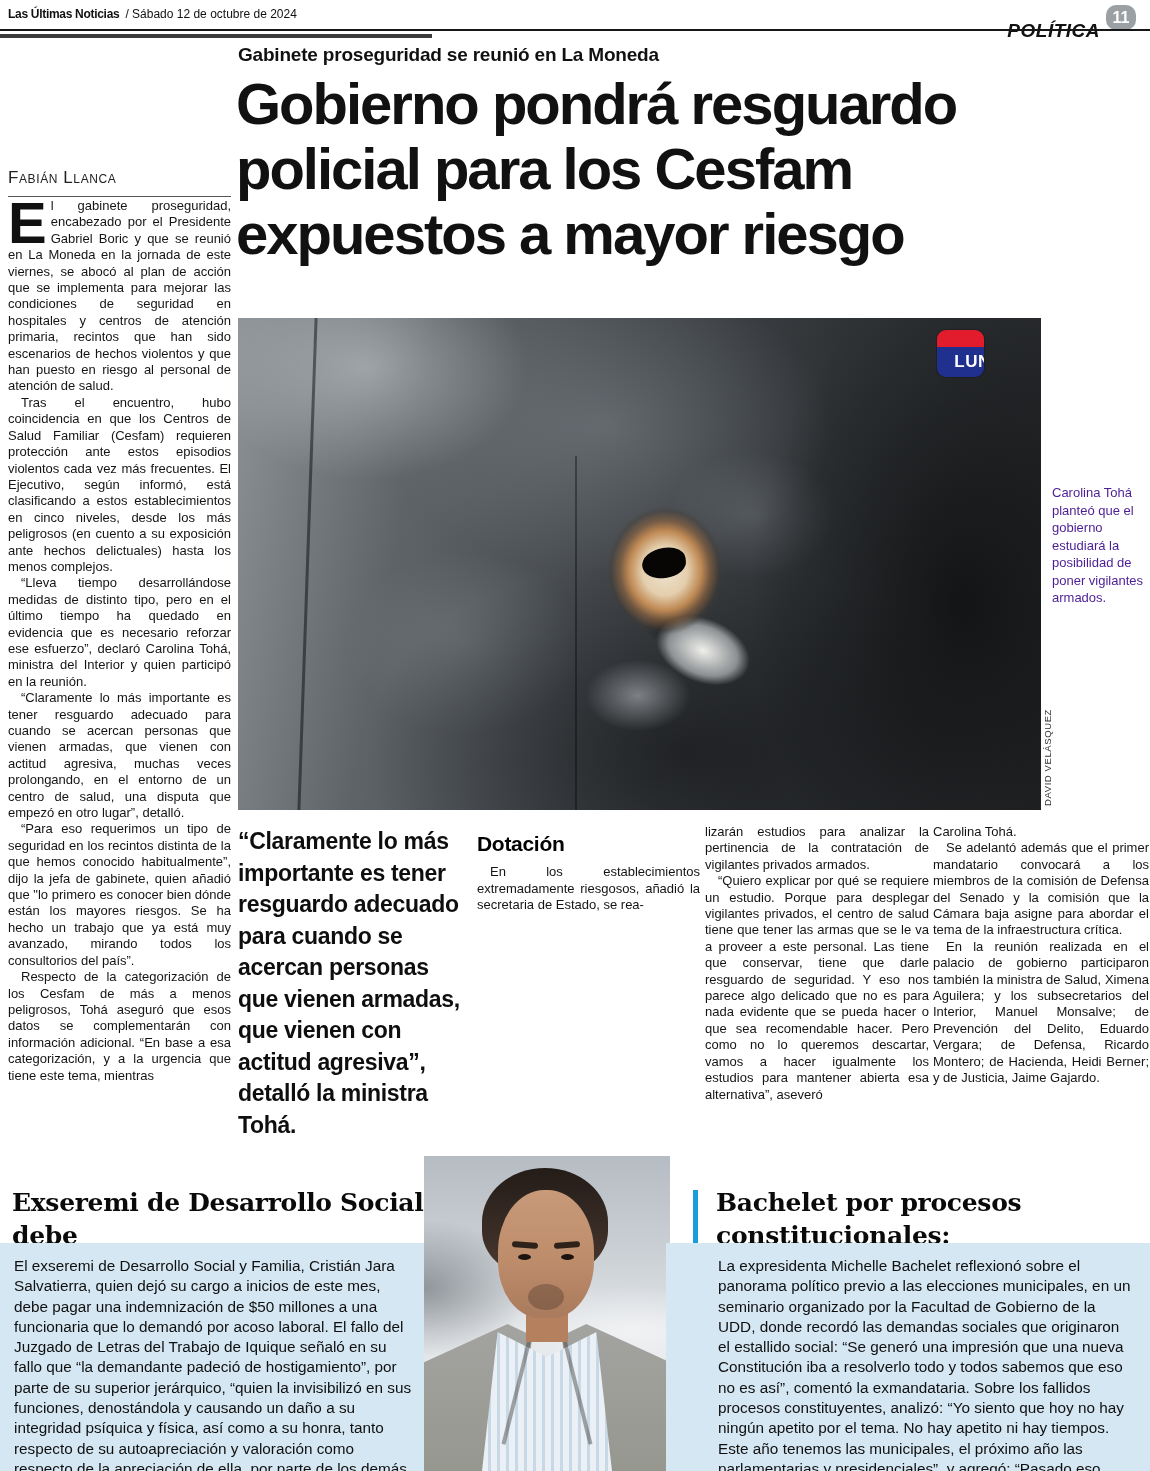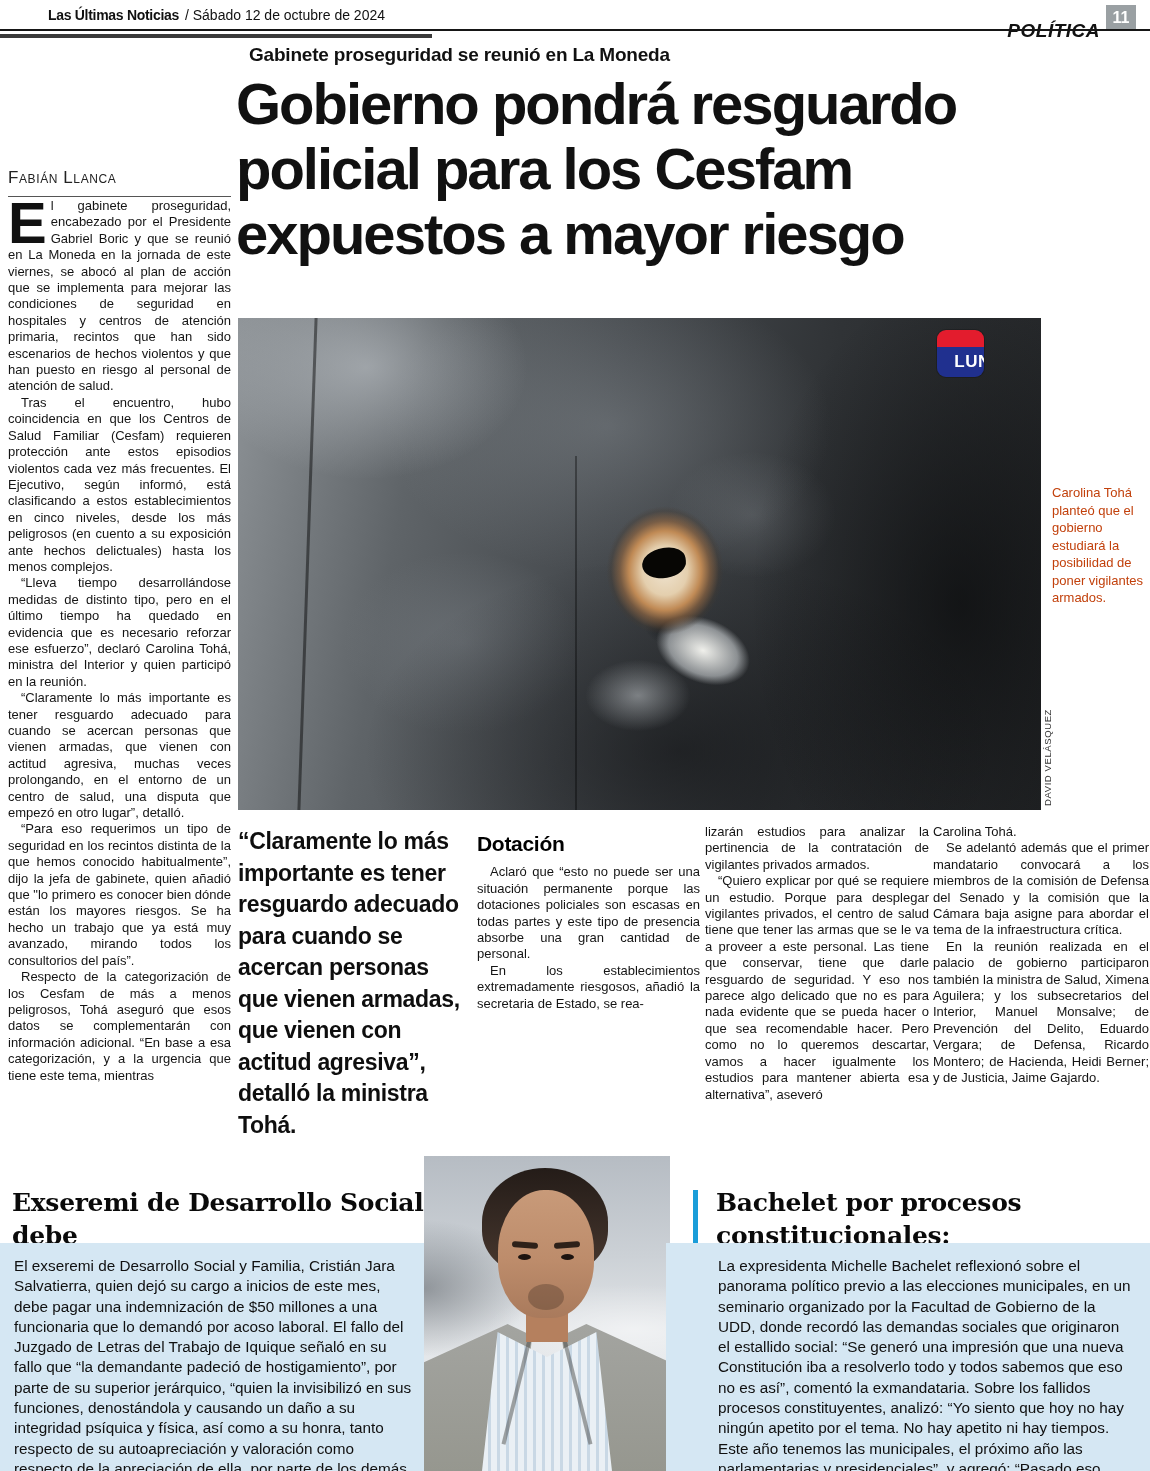--- a/index.html
+++ b/index.html
@@ -2,33 +2,33 @@
 <html lang="es"><head>
 <meta charset="utf-8">
 <style>
   html,body{margin:0;padding:0;background:#e9e9e9;}
   #page{
     position:relative;width:1150px;height:1471px;background:#ffffff;
     margin:0 auto;overflow:hidden;
     font-family:"Liberation Sans",sans-serif;color:#111;
   }
   
-  .hdr-left{position:absolute;left:8px;top:7px;font-size:14px;white-space:nowrap;margin-left:40px;}
+  .hdr-left{position:absolute;left:8px;top:7px;font-size:12px;white-space:nowrap;}
   .hdr-left .masthead{font-weight:700;letter-spacing:-0.3px;}
   .hdr-left .dateline{font-weight:400;margin-left:6px;}
   .hdr-section{position:absolute;right:50px;top:20px;font-size:19px;font-weight:700;letter-spacing:0.5px;font-style:italic;}
   .page-badge{
     position:absolute;right:14px;top:5px;width:30px;height:25px;background:#9aa0a3;
-    color:#fff;font-weight:700;font-size:16px;display:flex;align-items:center;justify-content:center;
+    color:#fff;font-weight:700;font-size:16px;display:flex;align-items:center;justify-content:center;border-radius:10px;
   }
   .hdr-rule1{position:absolute;left:0;top:29px;width:1150px;height:2px;background:#161616;}
   .hdr-rule2{position:absolute;left:0;top:34px;width:432px;height:4px;background:#3a3a3a;}
 
   
-  .kicker{position:absolute;left:238px;top:44px;font-size:19px;font-weight:700;letter-spacing:-0.2px;margin-left:11px;}
+  .kicker{position:absolute;left:238px;top:44px;font-size:19px;font-weight:700;letter-spacing:-0.2px;}
   .headline{
     position:absolute;left:236px;top:72px;width:812px;
     font-size:58px;font-weight:700;letter-spacing:-2px;line-height:1.12;
     white-space:pre-line;margin:0;
   }
 
   
   .byline{
     position:absolute;left:8px;top:168px;width:223px;
     font-variant:small-caps;font-size:17px;letter-spacing:0.6px;color:#222;
@@ -81,21 +81,21 @@
   .lun-logo{
     position:absolute;right:57px;top:12px;width:47px;height:47px;border-radius:9px;overflow:hidden;
     display:flex;flex-direction:column;box-shadow:0 0 0 1px rgba(0,0,0,0.2);
   }
   .lun-red{height:36%;background:#e31c2d;}
   .lun-blue{height:64%;background:#20308f;color:#fff;font-weight:700;font-size:17px;
     display:flex;align-items:center;justify-content:center;letter-spacing:0.5px;padding-left:24px;}
 
   .photo-caption{
     position:absolute;left:1052px;top:484px;width:96px;
-    font-size:13px;line-height:17.5px;color:#c2410c;
+    font-size:13px;line-height:17.5px;color:#4c1d95;
   }
   .vcredit{
     position:absolute;font-size:9.5px;letter-spacing:0.6px;color:#333;white-space:nowrap;
     transform:rotate(-90deg);transform-origin:left top;
   }
   #credit-david{left:1042px;top:806px;}
   #credit-rrss{left:674px;top:1464px;}
 
   
   .pullquote{
@@ -208,21 +208,20 @@
       <div class="lun-blue">LUN</div>
     </div>
   </div>
   <div class="photo-caption">Carolina Tohá planteó que el gobierno estudiará la posibilidad de poner vigilantes armados.</div>
   <div class="vcredit" id="credit-david">DAVID VELÁSQUEZ</div>
 
   <div class="pullquote">“Claramente lo más importante es tener resguardo adecuado para cuando se acercan personas que vienen armadas, que vienen con actitud agresiva”, detalló la ministra Tohá.</div>
 
   <div id="col3" class="bodycol">
     <h3 class="subhead">Dotación</h3>
-    <p class="ind">Aclaró que “esto no puede ser una situación permanente porque las dotaciones policiales son escasas en todas partes y este tipo de presencia absorbe una gran cantidad de personal.</p>
     <p class="ind">En los establecimientos extremadamente riesgosos, añadió la secretaria de Estado, se rea-</p>
   </div>
 
   <div id="col4" class="bodycol">
     <p>lizarán estudios para analizar la pertinencia de la contratación de vigilantes privados armados.</p>
     <p class="ind">“Quiero explicar por qué se requiere un estudio. Porque para desplegar vigilantes privados, el centro de salud tiene que tener las armas que se le va a proveer a este personal. Las tiene que conservar, tiene que darle resguardo de seguridad. Y eso nos parece algo delicado que no es para nada evidente que se pueda hacer o que sea recomendable hacer. Pero como no lo queremos descartar, vamos a hacer igualmente los estudios para mantener abierta esa alternativa”, aseveró</p>
   </div>
 
   <div id="col5" class="bodycol">
     <p>Carolina Tohá.</p>

